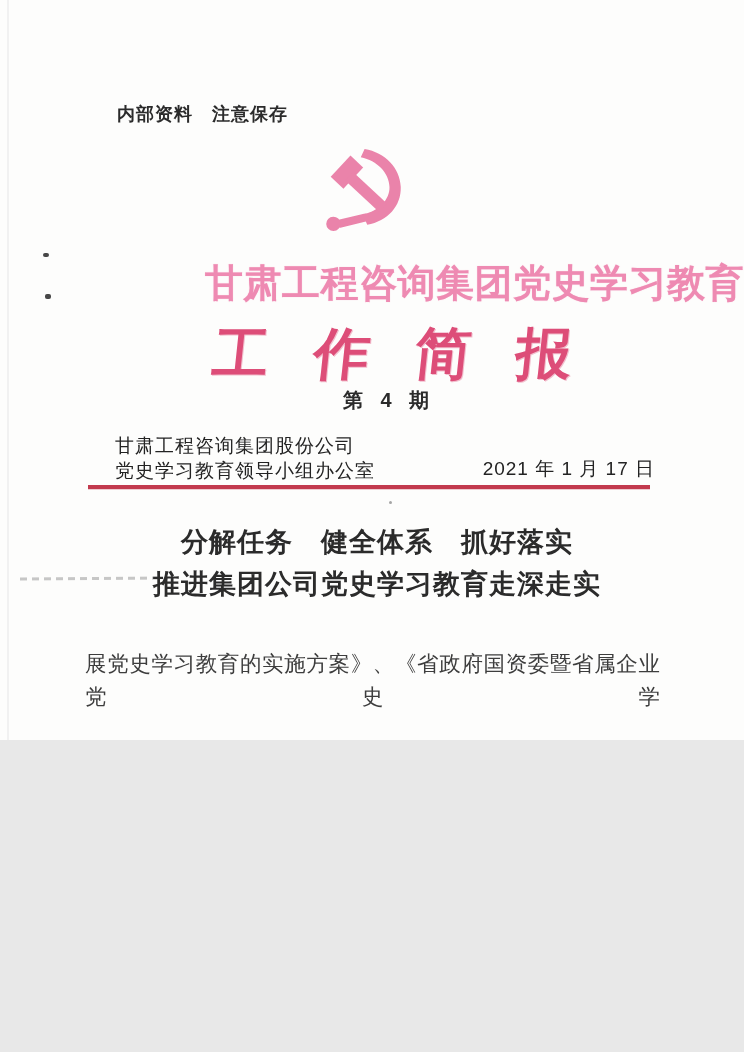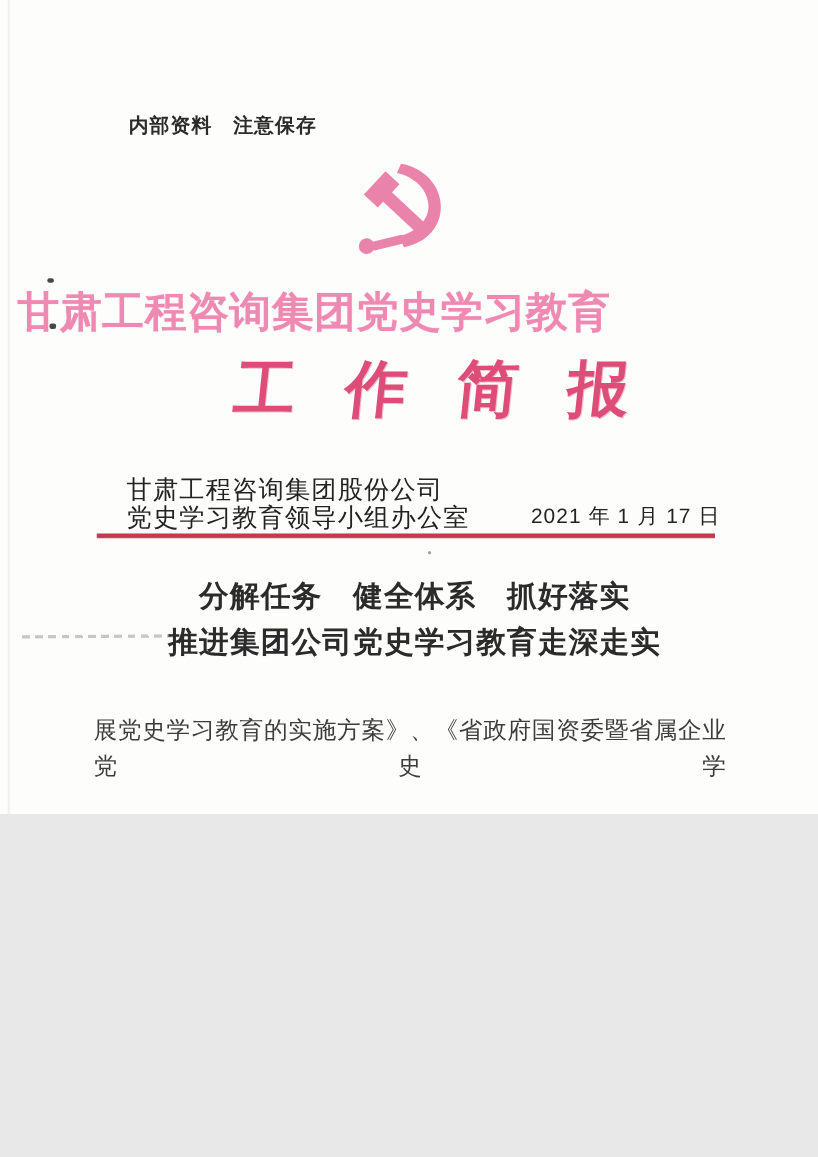--- a/index.html
+++ b/index.html
@@ -27,21 +27,21 @@
 
   
   .notice {
     position:absolute; left:117px; top:102px;
     font-size:18px; font-weight:700; letter-spacing:1px; color:var(--ink-black);
   }
   .emblem { position:absolute; left:312px; top:149px; width:104px; height:84px;
     color:var(--emblem-pink); opacity:.88; transform:rotate(-2deg); }
   .org-title {
     position:absolute; top:258px; left:0; width:100%; padding-left:16px; box-sizing:border-box;
-    text-align:left; font-size:38px; font-weight:700; letter-spacing:0.5px;
+    text-align:right; font-size:38px; font-weight:700; letter-spacing:0.5px;
     color:var(--org-pink); text-shadow:0 0 1px rgba(244,169,198,.7);
   }
   .masthead {
     position:absolute; top:317px; left:0; width:100%; padding-left:40px; box-sizing:border-box;
     text-align:center; color:var(--masthead-rose);
     font-family:"Liberation Serif","DejaVu Serif",serif;
     font-size:56px; font-weight:700;
   }
   .masthead .stretch { display:inline-block; letter-spacing:45px; margin-right:-45px;
     transform:skewX(-6deg); text-shadow:1px 1px 0 rgba(221,77,120,.35); }
@@ -50,21 +50,21 @@
     text-align:center; font-size:20px; font-weight:700; letter-spacing:6px; color:var(--ink-black);
   }
 
   
   .pub-row {
     position:absolute; left:115px; top:434px; width:540px;
     display:flex; justify-content:space-between; align-items:flex-end;
   }
   .pub-lines {
     font-family:"Liberation Serif","DejaVu Serif",serif;
-    font-size:23px; line-height:24.5px; color:#232323; letter-spacing:1px;
+    font-size:19px; line-height:24.5px; color:#232323; letter-spacing:1px;
   }
   .pub-date { font-size:19px; color:#232323; letter-spacing:1px; padding-bottom:1px; }
   .rule { position:absolute; left:88px; top:485px; width:562px; height:4px;
     background:var(--rule-red); box-shadow:0 1px 0 rgba(194,58,78,.25); }
 
   
   .headline {
     position:absolute; top:521px; left:0; width:100%; padding-left:10px; box-sizing:border-box;
     text-align:center; font-size:27px; font-weight:700; line-height:42px;
     color:var(--ink-black); letter-spacing:1px;
@@ -113,20 +113,21 @@
       <path d="M32,30 L40,22 L72,54 L64,62 Z"></path>
     </svg>
   </div>
 
   <div class="org-title">甘肃工程咨询集团党史学习教育</div>
 
   <div class="masthead">
     <span class="stretch">工作简报</span>
   </div>
 
+  <div class="issue">第 4 期</div>
 
   <div class="pub-row">
     <div class="pub-lines">
       <div>甘肃工程咨询集团股份公司</div>
       <div>党史学习教育领导小组办公室</div>
     </div>
     <div class="pub-date">2021 年 1 月 17 日</div>
   </div>
 
   <div class="rule"></div>

